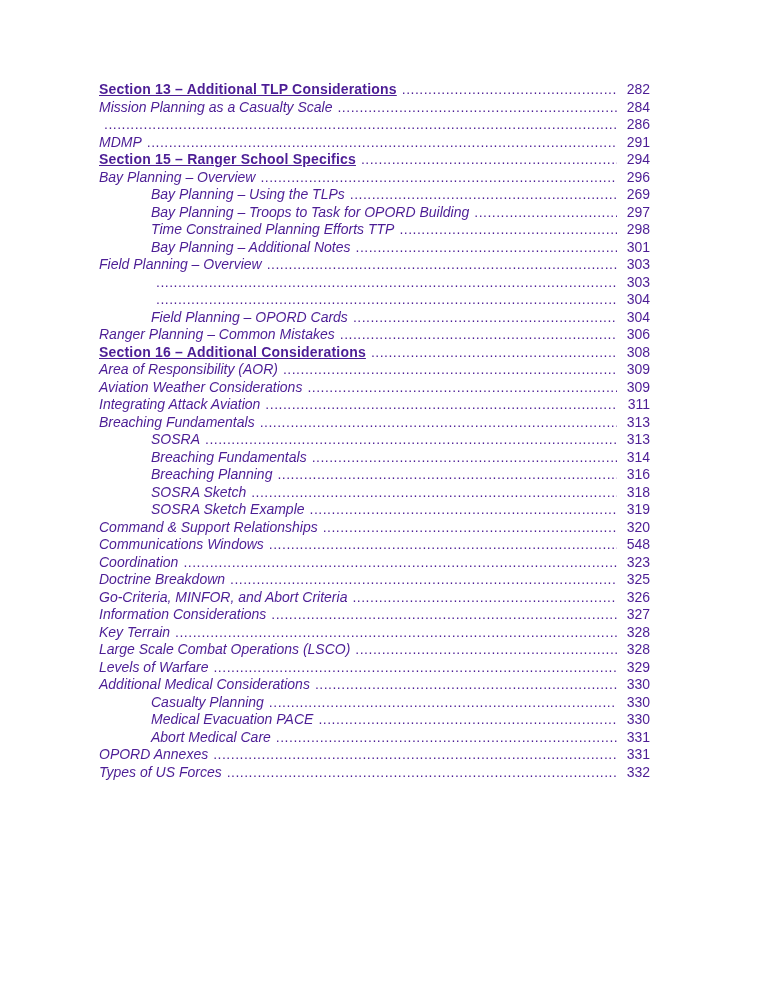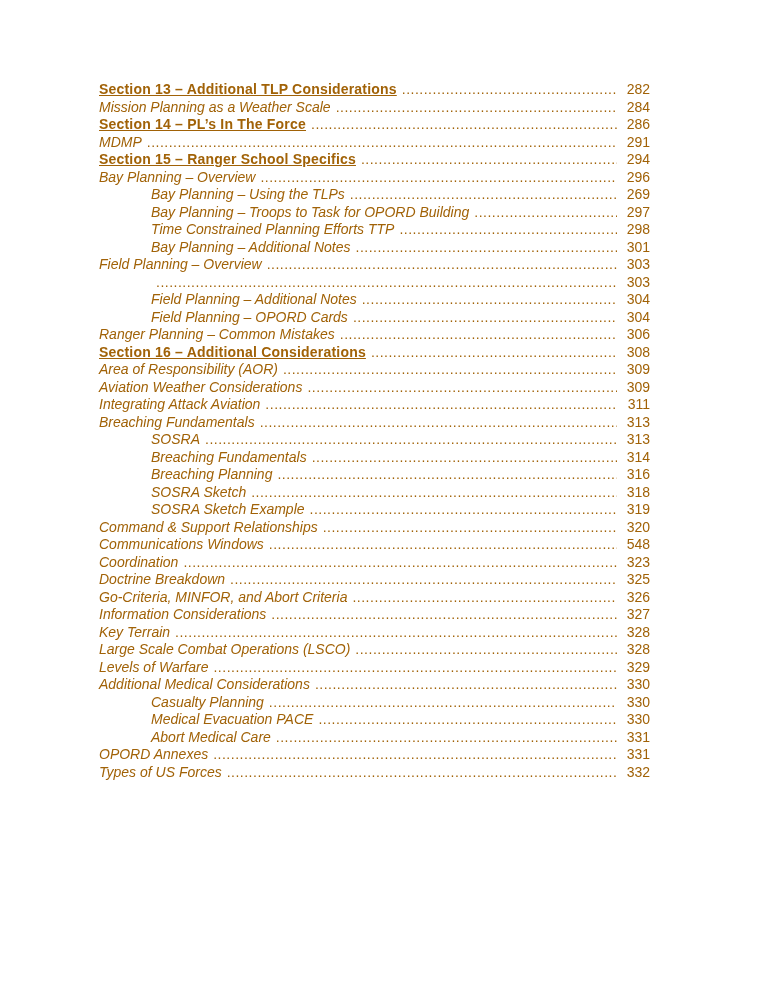--- a/index.html
+++ b/index.html
@@ -7,21 +7,21 @@
     padding: 0;
     background: #ffffff;
   }
   .page {
     position: relative;
     width: 771px;
     height: 1000px;
     background: #ffffff;
     font-family: "Liberation Sans", sans-serif;
     font-size: 14px;
-    color: #a16207;
+    color: #4c1d95;
     overflow: hidden;
   }
   .toc {
     position: absolute;
     left: 99px;
     top: 81px;
     width: 551px;
   }
   .toc-row {
     display: flex;
@@ -66,26 +66,25 @@
 <body>
 
 <div class="page">
   <div class="toc" id="toc">
       <div class="toc-row section">
         <span class="label">Section 13 – Additional TLP Considerations</span>
         <span class="dots">................................................................................................................................................................</span>
         <span class="page-num">282</span>
       </div>
       <div class="toc-row item">
-        <span class="label">Mission Planning as a Weather Scale</span>
+        <span class="label">Mission Planning as a Casualty Scale</span>
         <span class="dots">................................................................................................................................................................</span>
         <span class="page-num">284</span>
       </div>
       <div class="toc-row section">
-        <span class="label">Section 14 – PL’s In The Force</span>
         <span class="dots">................................................................................................................................................................</span>
         <span class="page-num">286</span>
       </div>
       <div class="toc-row item">
         <span class="label">MDMP</span>
         <span class="dots">................................................................................................................................................................</span>
         <span class="page-num">291</span>
       </div>
       <div class="toc-row section">
         <span class="label">Section 15 – Ranger School Specifics</span>
@@ -120,21 +119,20 @@
       <div class="toc-row item">
         <span class="label">Field Planning – Overview</span>
         <span class="dots">................................................................................................................................................................</span>
         <span class="page-num">303</span>
       </div>
       <div class="toc-row item lvl1">
         <span class="dots">................................................................................................................................................................</span>
         <span class="page-num">303</span>
       </div>
       <div class="toc-row item lvl1">
-        <span class="label">Field Planning – Additional Notes</span>
         <span class="dots">................................................................................................................................................................</span>
         <span class="page-num">304</span>
       </div>
       <div class="toc-row item lvl1">
         <span class="label">Field Planning – OPORD Cards</span>
         <span class="dots">................................................................................................................................................................</span>
         <span class="page-num">304</span>
       </div>
       <div class="toc-row item">
         <span class="label">Ranger Planning – Common Mistakes</span>

